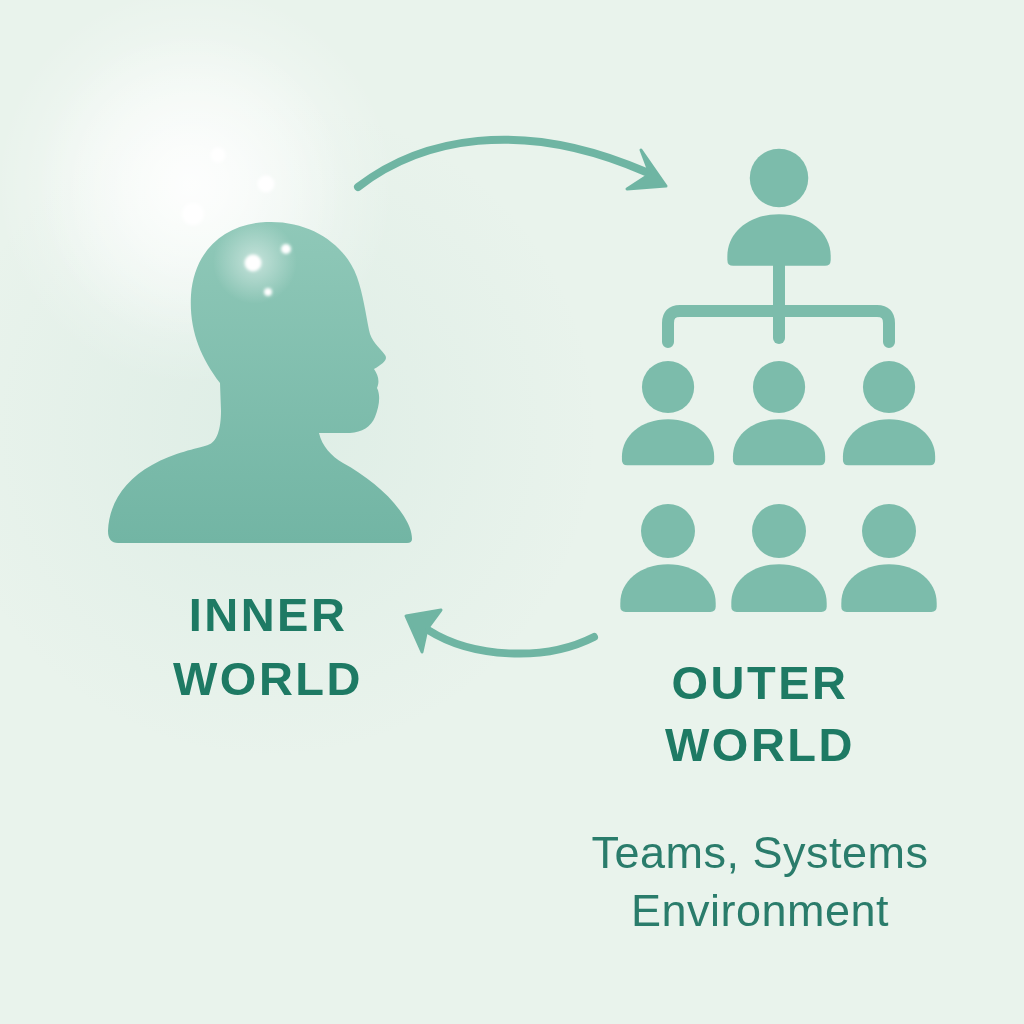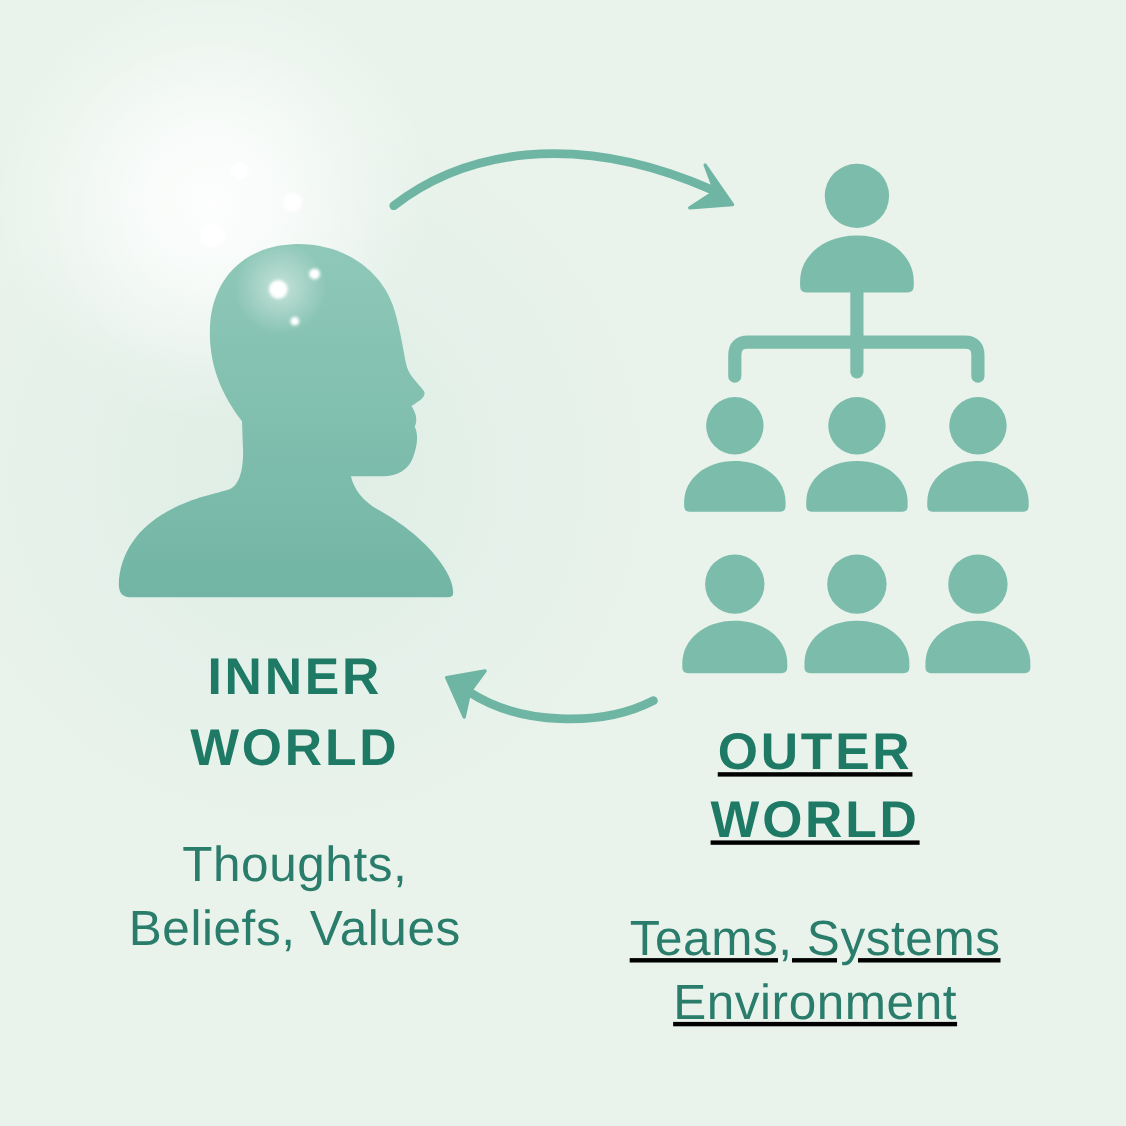--- a/index.html
+++ b/index.html
@@ -21,21 +21,21 @@
   .label h2{
     margin:0;font-weight:700;color:var(--heading);
     font-size:47px;line-height:64px;letter-spacing:2.5px;white-space:pre-line;
   }
   .label p{
     margin:0;font-weight:400;color:var(--body-text);
     font-size:45px;line-height:58px;letter-spacing:0.5px;white-space:pre-line;
   }
   .label-inner{left:58px;top:583px;width:420px;}
   .label-inner p{margin-top:46px;}
-  .label-outer{left:526px;top:652px;width:430px;text-decoration:underline;}
+  .label-outer{left:545px;top:652px;width:430px;}
   .label-outer h2{line-height:62px;}
   .label-outer p{margin-top:48px;}
 </style>
 </head>
 <body>
 
 <div class="stage">
 
   <svg class="art" viewBox="0 0 1024 1024" xmlns="http://www.w3.org/2000/svg">
     <defs>
@@ -116,22 +116,20 @@
 
       <use href="#person" transform="translate(618.5,504) scale(0.9)"></use>
       <use href="#person" transform="translate(729.5,504) scale(0.9)"></use>
       <use href="#person" transform="translate(839.5,504) scale(0.9)"></use>
     </g>
   </svg>
 
   <div class="label label-inner">
     <h2>INNER
 WORLD</h2>
-    <p>Thoughts,
-Beliefs, Values</p>
   </div>
 
   <div class="label label-outer">
     <h2>OUTER
 WORLD</h2>
     <p>Teams, Systems
 Environment</p>
   </div>
 
 </div>

